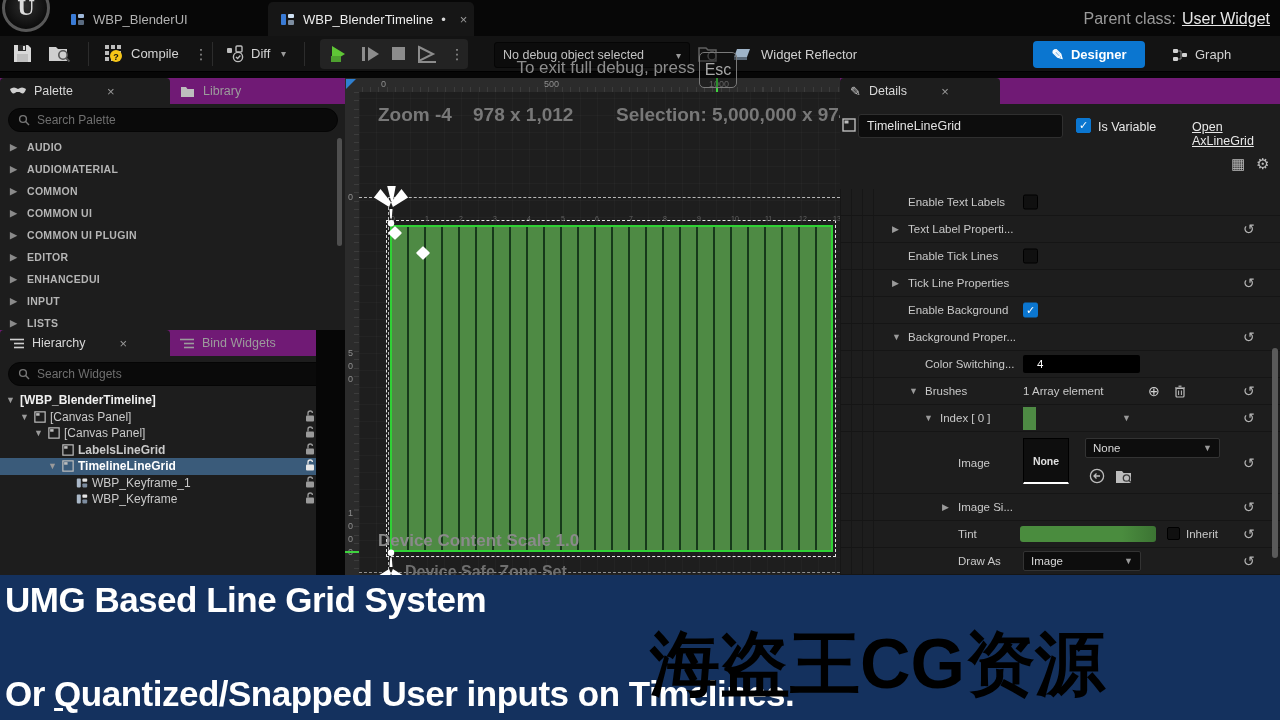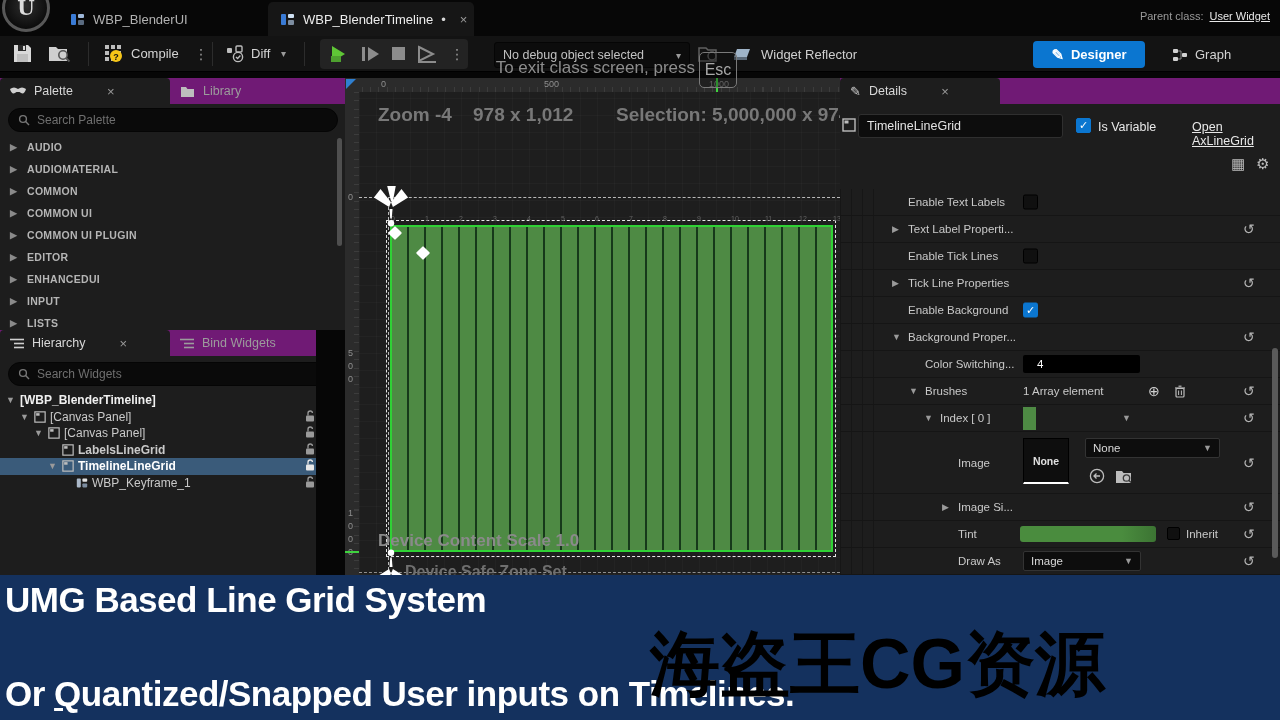--- a/index.html
+++ b/index.html
@@ -11,21 +11,21 @@
   
   #titlebar { position:absolute; left:0; top:0; width:1280px; height:36px; background:#070707; }
   #logo { position:absolute; left:2px; top:-16px; width:48px; height:48px; border-radius:50%;
     background:radial-gradient(circle at 50% 45%, #2e2e2e, #0d0d0d 70%); border:3px solid #585858;
     color:#dcdcdc; font-family:"DejaVu Serif", serif; font-weight:bold; font-size:20px;
     display:flex; align-items:center; justify-content:center; }
   .doc-tab { position:absolute; top:4px; height:30px; display:flex; align-items:center; gap:8px;
     padding:0 12px; font-size:13px; color:#b2b2b2; }
   .doc-tab.active { top:2px; height:34px; background:#161616; border-radius:5px 5px 0 0; color:#ececec; }
   .wbp-icon { width:15px; height:15px; display:inline-block; }
-  #parent-class { position:absolute; right:10px; top:10px; font-size:11px; color:#9a9a9a; }
+  #parent-class { position:absolute; right:10px; top:10px; font-size:16px; color:#9a9a9a; }
   #parent-class b { color:#e8e8e8; font-weight:normal; text-decoration:underline; margin-left:6px; }
   .tab-close { color:#9a9a9a; font-size:13px; margin-left:6px; }
 
   
   #toolbar { position:absolute; left:0; top:36px; width:1280px; height:36px; background:#131313;
     border-bottom:1px solid #000; }
   .tb-sep { position:absolute; top:6px; width:1px; height:24px; background:#2c2c2c; }
   .tb-label { font-size:13px; color:#d4d4d4; }
   .kebab { color:#9a9a9a; font-size:14px; letter-spacing:0; }
   #playgroup { position:absolute; left:320px; top:3px; width:148px; height:30px; background:#232323; border-radius:4px; }
@@ -246,21 +246,21 @@
           <rect x="1" y="2" width="5" height="4" rx="1" fill="#d2d2d2"></rect>
           <rect x="1" y="10" width="5" height="4" rx="1" fill="#d2d2d2"></rect>
           <rect x="10" y="6" width="5" height="4" rx="1" fill="#d2d2d2"></rect>
           <path d="M6 4 H9 V8 M6 12 H9 V8" fill="none" stroke="#8a8a8a"></path>
         </svg>
     </span>
     <span>Graph</span>
   </div>
 </div>
 
-<div id="fs-hint">To exit class screen, press</div>
+<div id="fs-hint">To exit full debug, press</div>
 <div id="esc-box">Esc</div>
 
 <div class="panel" style="left:0; top:78px; width:345px; height:252px;">
   <div class="panel-head">
     <div class="ptab active" style="width:170px;">
       <span>
         <svg width="16" height="10" viewBox="0 0 16 10">
             <path d="M0 3 Q4 0 8 3 Q12 0 16 3 Q14 10 9.5 6 H6.5 Q2 10 0 3z" fill="#cfcfcf"></path>
           </svg>
       </span>
@@ -465,20 +465,44 @@
       </div>
       <div class="hier-row">
         <span class="abs" style="left:76px; top:2px;">
           <svg width="12" height="12" viewBox="0 0 15 15">
             <rect x="1" y="2" width="5" height="11" rx="1" fill="#aab8c8"></rect>
             <rect x="8" y="2" width="6" height="4" rx="1" fill="#e4e4e4"></rect>
             <rect x="8" y="8" width="6" height="5" rx="1" fill="#7d8da0"></rect>
           </svg>
         </span>
         <span class="abs " style="left:92px; top:1px; ">WBP_Keyframe_1</span>
+        <span class="rowicons">
+          <span>
+            <svg width="10" height="12" viewBox="0 0 10 12">
+              <rect x="1" y="5.5" width="8" height="6" rx="1" fill="#9a9a9a"></rect>
+              <path d="M3 5.5 V3.2 Q3 1 5.2 1 Q7.4 1 7.4 3" fill="none" stroke="#9a9a9a" stroke-width="1.3"></path>
+            </svg>
+          </span>
+          <span>
+            <svg width="14" height="10" viewBox="0 0 14 10">
+              <path d="M.5 5 Q7 -2.5 13.5 5 Q7 12.5 .5 5z" fill="none" stroke="#9a9a9a" stroke-width="1.2"></path>
+              <circle cx="7" cy="5" r="1.8" fill="#9a9a9a"></circle>
+            </svg>
+          </span>
+        </span>
+      </div>
+      <div class="hier-row">
+        <span class="abs" style="left:76px; top:2px;">
+          <svg width="12" height="12" viewBox="0 0 15 15">
+            <rect x="1" y="2" width="5" height="11" rx="1" fill="#aab8c8"></rect>
+            <rect x="8" y="2" width="6" height="4" rx="1" fill="#e4e4e4"></rect>
+            <rect x="8" y="8" width="6" height="5" rx="1" fill="#7d8da0"></rect>
+          </svg>
+        </span>
+        <span class="abs " style="left:92px; top:1px; ">WBP_Keyframe</span>
         <span class="rowicons">
           <span>
             <svg width="10" height="12" viewBox="0 0 10 12">
               <rect x="1" y="5.5" width="8" height="6" rx="1" fill="#9a9a9a"></rect>
               <path d="M3 5.5 V3.2 Q3 1 5.2 1 Q7.4 1 7.4 3" fill="none" stroke="#9a9a9a" stroke-width="1.3"></path>
             </svg>
           </span>
           <span>
             <svg width="14" height="10" viewBox="0 0 14 10">
               <path d="M.5 5 Q7 -2.5 13.5 5 Q7 12.5 .5 5z" fill="none" stroke="#9a9a9a" stroke-width="1.2"></path>

